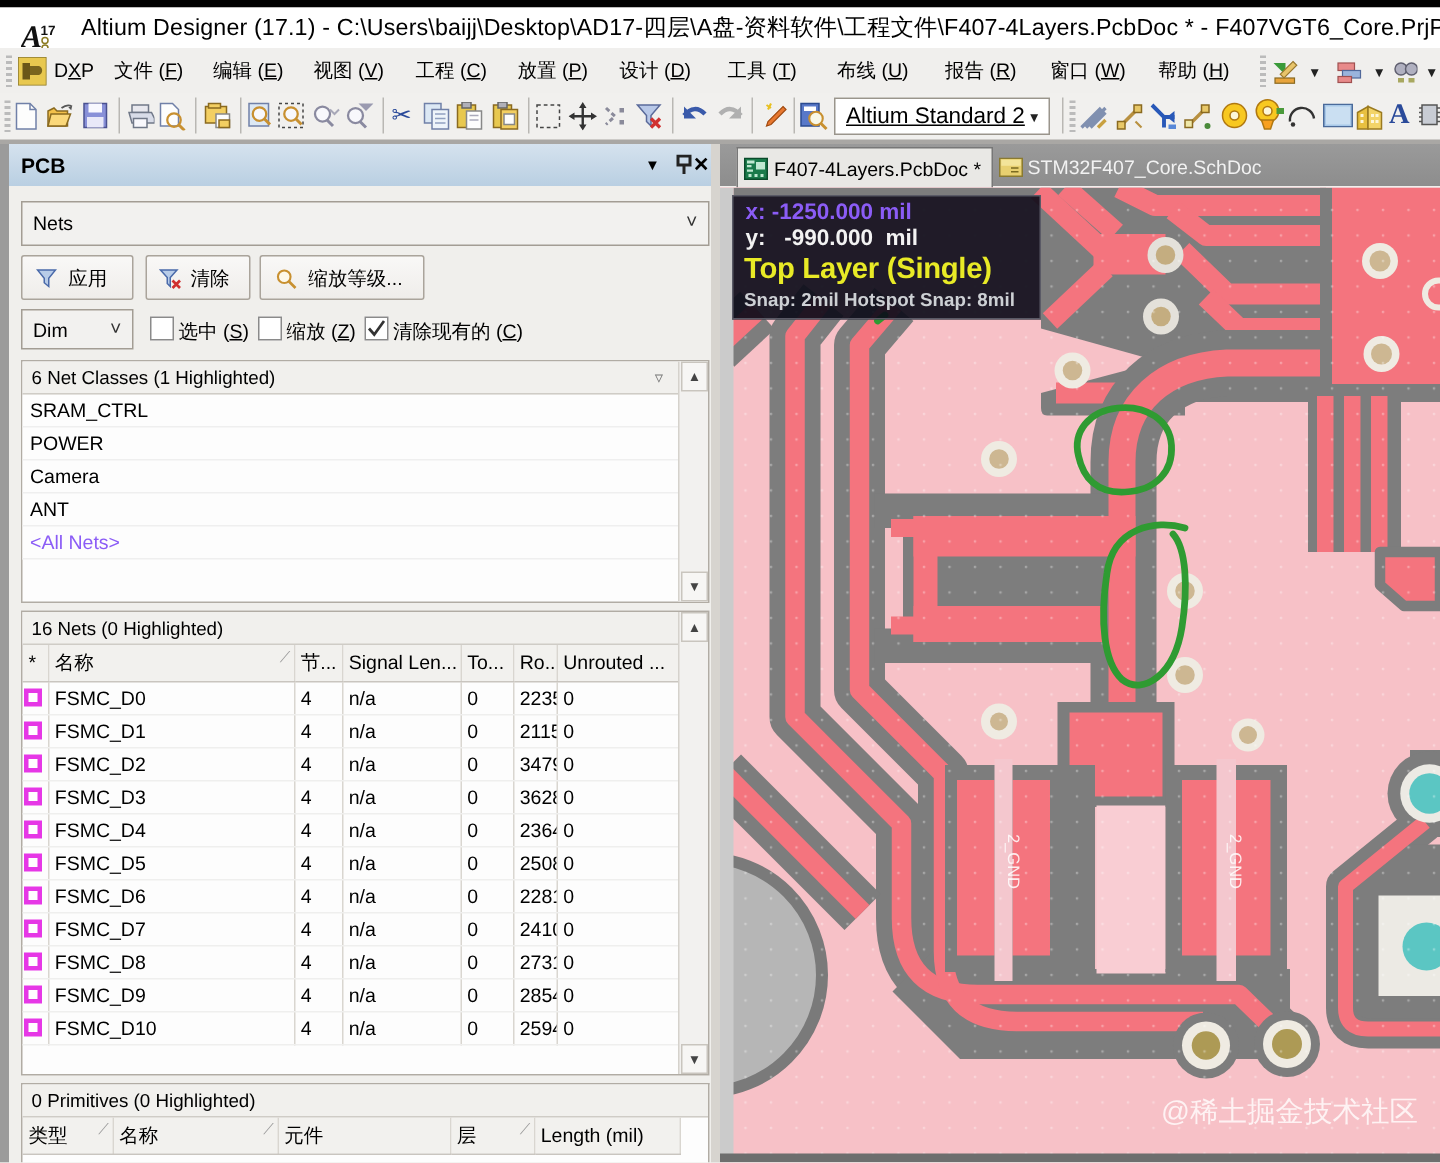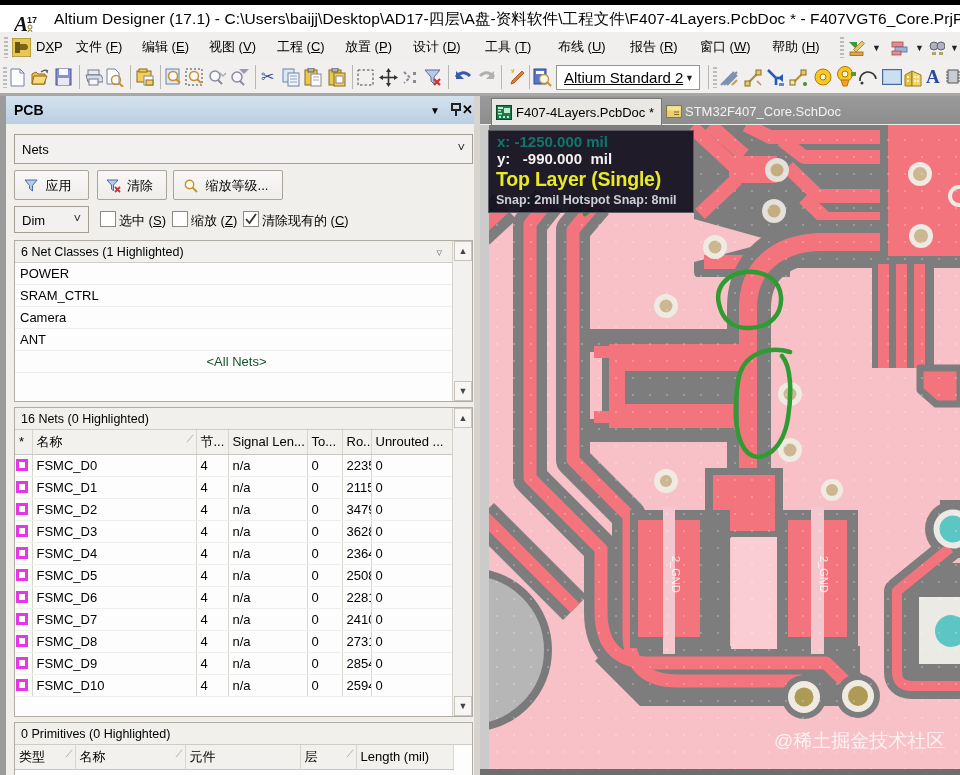--- a/index.html
+++ b/index.html
@@ -47,21 +47,21 @@
      padding:0 0 0 4px; height:22px; overflow:hidden; white-space:nowrap; font-weight:normal; text-align:left; }
   table.nets td:first-child { padding-left:1px; }
   table.nets th { background:#f2f1ee; border-bottom:1px solid #c9c5bf; height:24px; }
   .mag { width:12px; height:12px; border:3px solid #e637e6; background:#fff; }
   
   #tabbar { left:480px; top:96px; width:480px; height:28px; background:linear-gradient(#9a9a9a,#8d8d8d); }
   .tab { position:absolute; top:2px; height:27px; font-size:13px; line-height:27px; white-space:nowrap; }
   #pcbwrap { left:480px; top:125px; width:480px; height:650px; background:#f7c1c7; overflow:hidden; }
   #hud { left:488px; top:130px; width:206px; height:83px; background:rgba(13,13,26,0.92);
          border:1px solid #5a5a66; color:#eee; font-weight:bold; }
-  #hud .l1 { position:absolute; left:8px; top:2px;  font-size:15px; color:#0f766e; }
+  #hud .l1 { position:absolute; left:8px; top:2px;  font-size:15px; color:#8b5cf6; }
   #hud .l2 { position:absolute; left:8px; top:19px; font-size:15px; color:#f2f2f2; }
   #hud .l3 { position:absolute; left:7px; top:37px; font-size:19.5px; color:#e8ea26; letter-spacing:-0.2px; }
   #hud .l4 { position:absolute; left:7px; top:62px; font-size:12.5px; color:#cdd0d4; }
   #wm { left:774px; top:728px; width:192px; height:26px; color:rgba(255,252,252,0.82);
         font-size:19px; white-space:nowrap; }
 </style>
 </head>
 <body>
 <div id="topblack" class="abs"></div>
 <div id="titlebar" class="abs">
@@ -354,25 +354,25 @@
         <path d="M2 7 L5.5 11 L12 2" fill="none" stroke="#333" stroke-width="1.8"></path>
       </svg>
   </div>
   <span class="cblab" style="left:262px;top:88px;">清除现有的 (<u>C</u>)</span>
 
   <div class="group" style="top:116px;height:162px;">
     <div class="ghead">6 Net Classes (1 Highlighted)
       <span style="position:absolute;right:30px;top:0;color:#777;font-size:11px;">▿</span>
     </div>
     <div style="width:438px;background:#fdfdfd;">
+      <div class="grow">SRAM_CTRL</div>
       <div class="grow">POWER</div>
-      <div class="grow">SRAM_CTRL</div>
       <div class="grow">Camera</div>
       <div class="grow">ANT</div>
-      <div class="grow" style="color:#14532d;text-align:center;">&lt;All Nets&gt;</div>
+      <div class="grow" style="color:#8b5cf6;">&lt;All Nets&gt;</div>
     </div>
     <div class="sb" style="height:160px;">
       <div class="sbtn" style="top:0;">▲</div>
       <div class="sbtn" style="bottom:0;">▼</div>
     </div>
   </div>
 
   <div class="group" style="top:283px;height:310px;">
     <div class="ghead">16 Nets (0 Highlighted)</div>
     <table class="nets">

